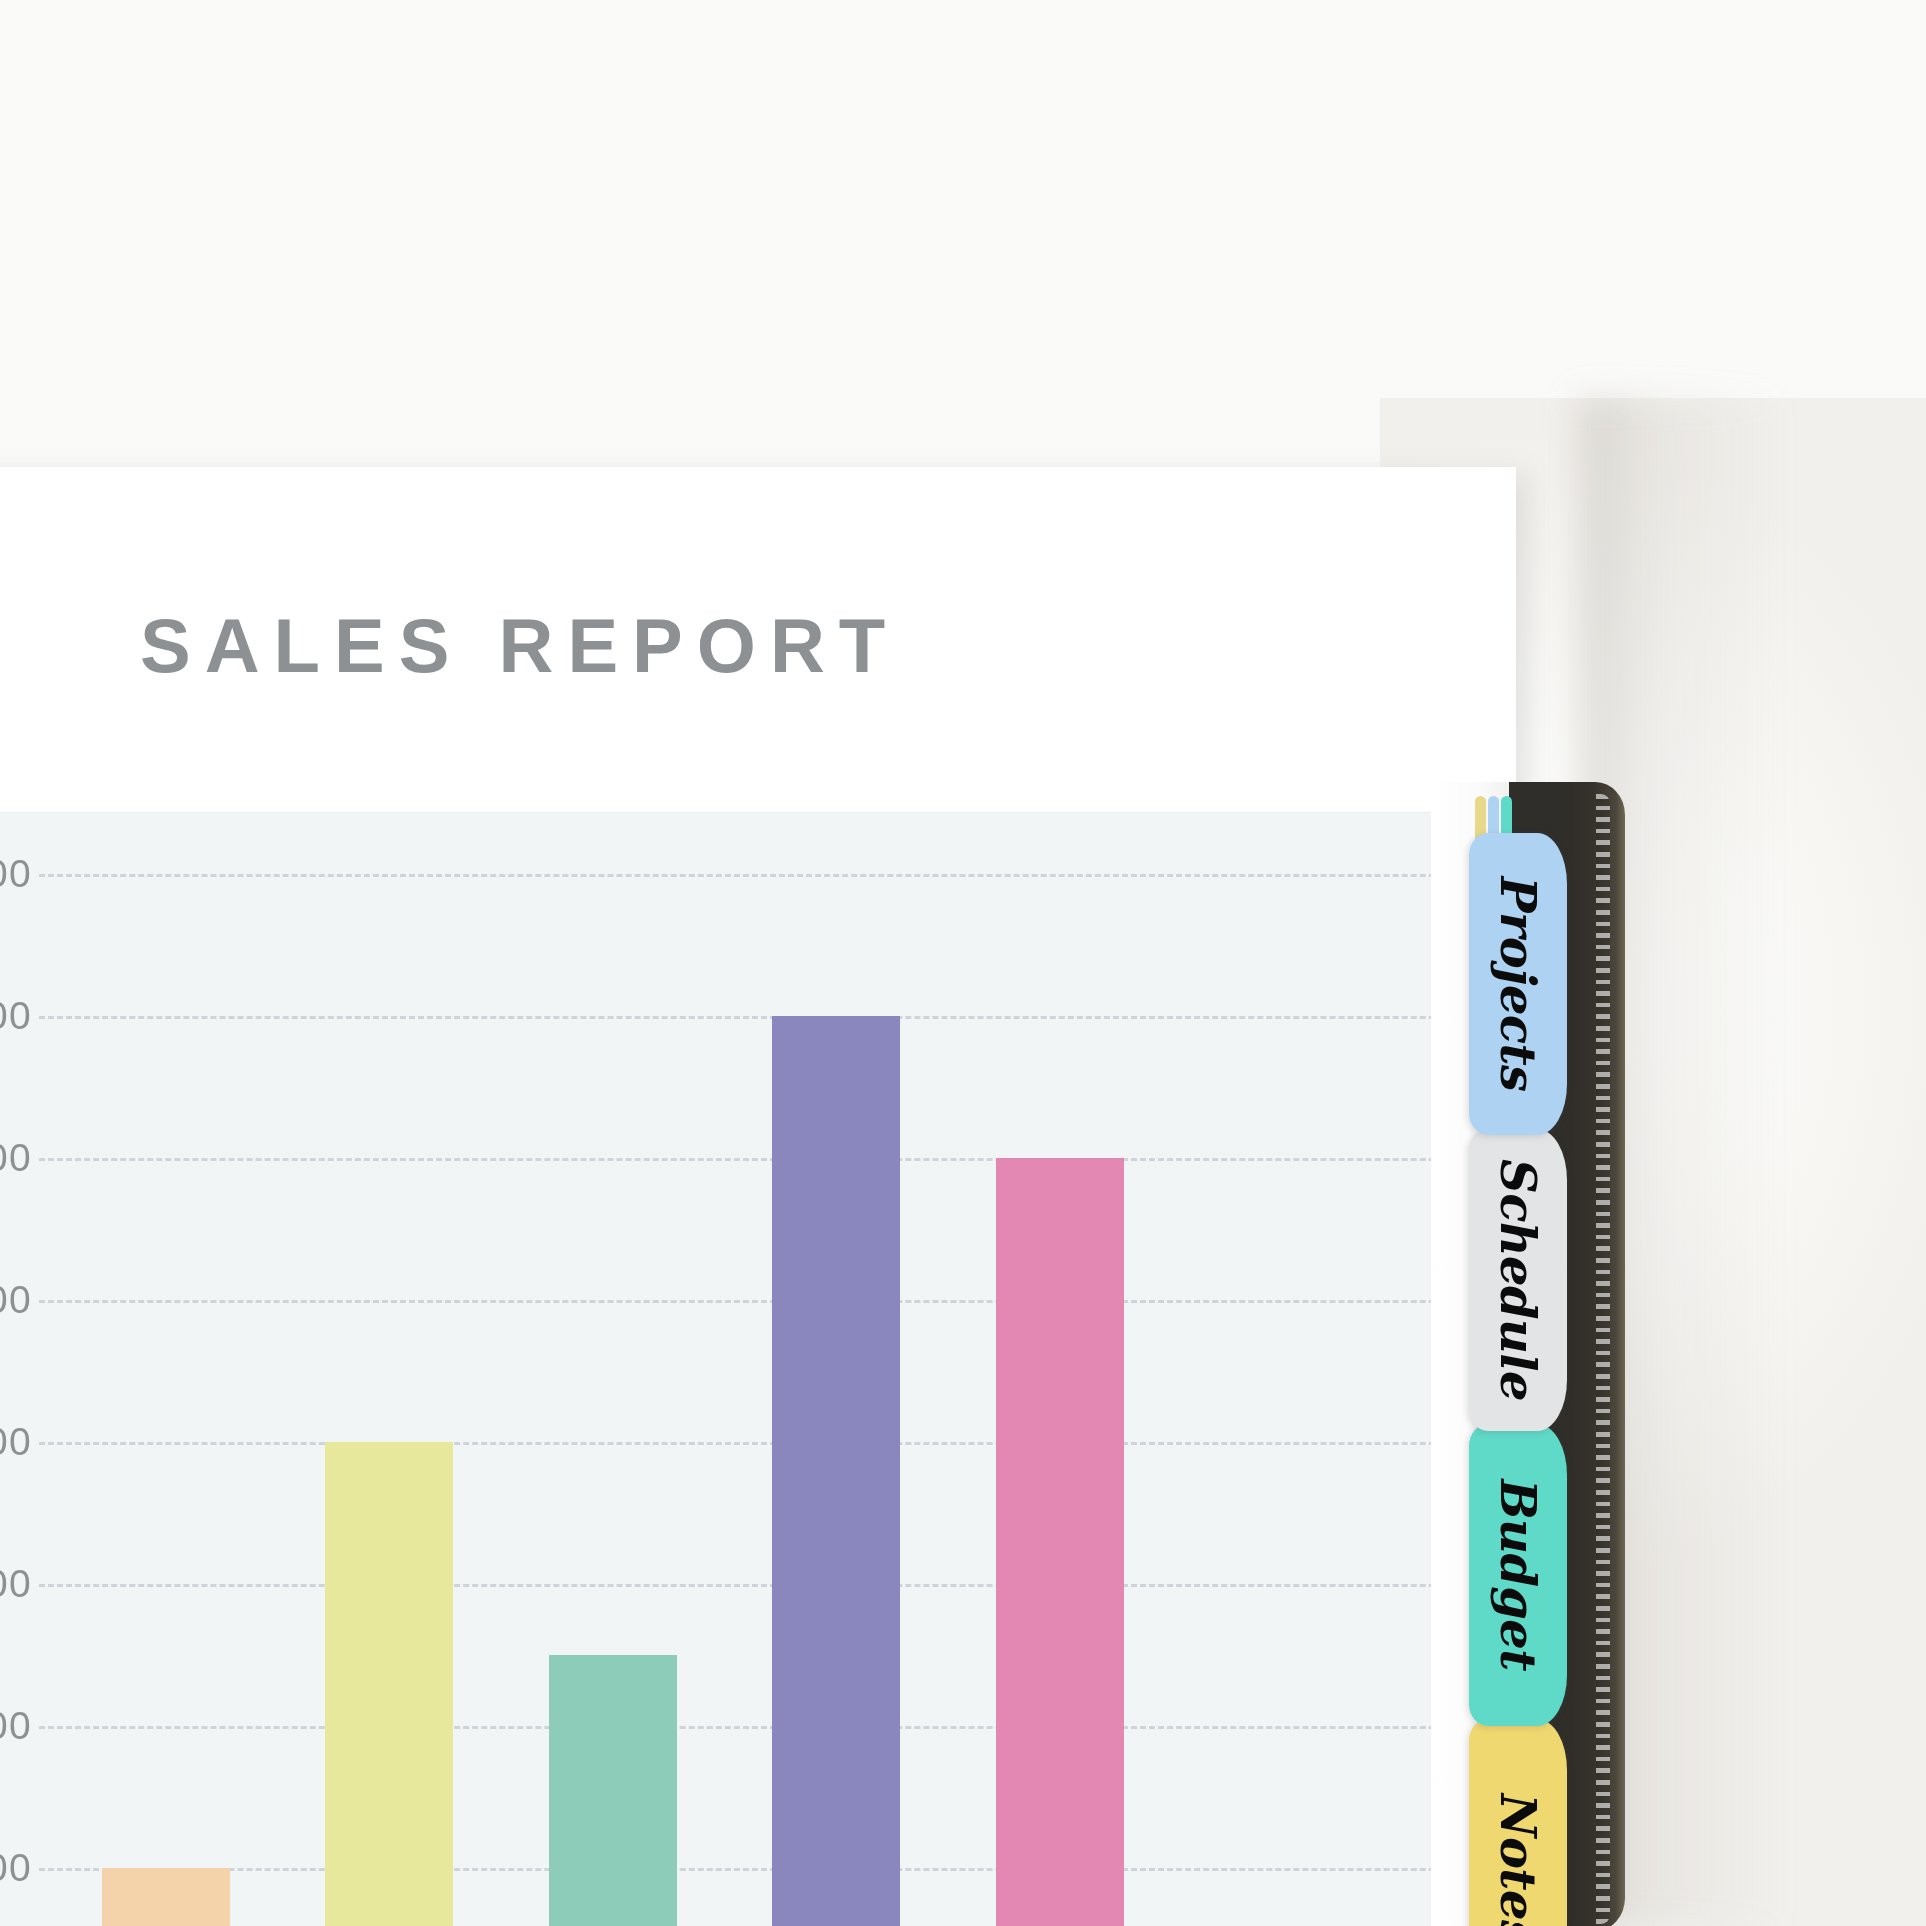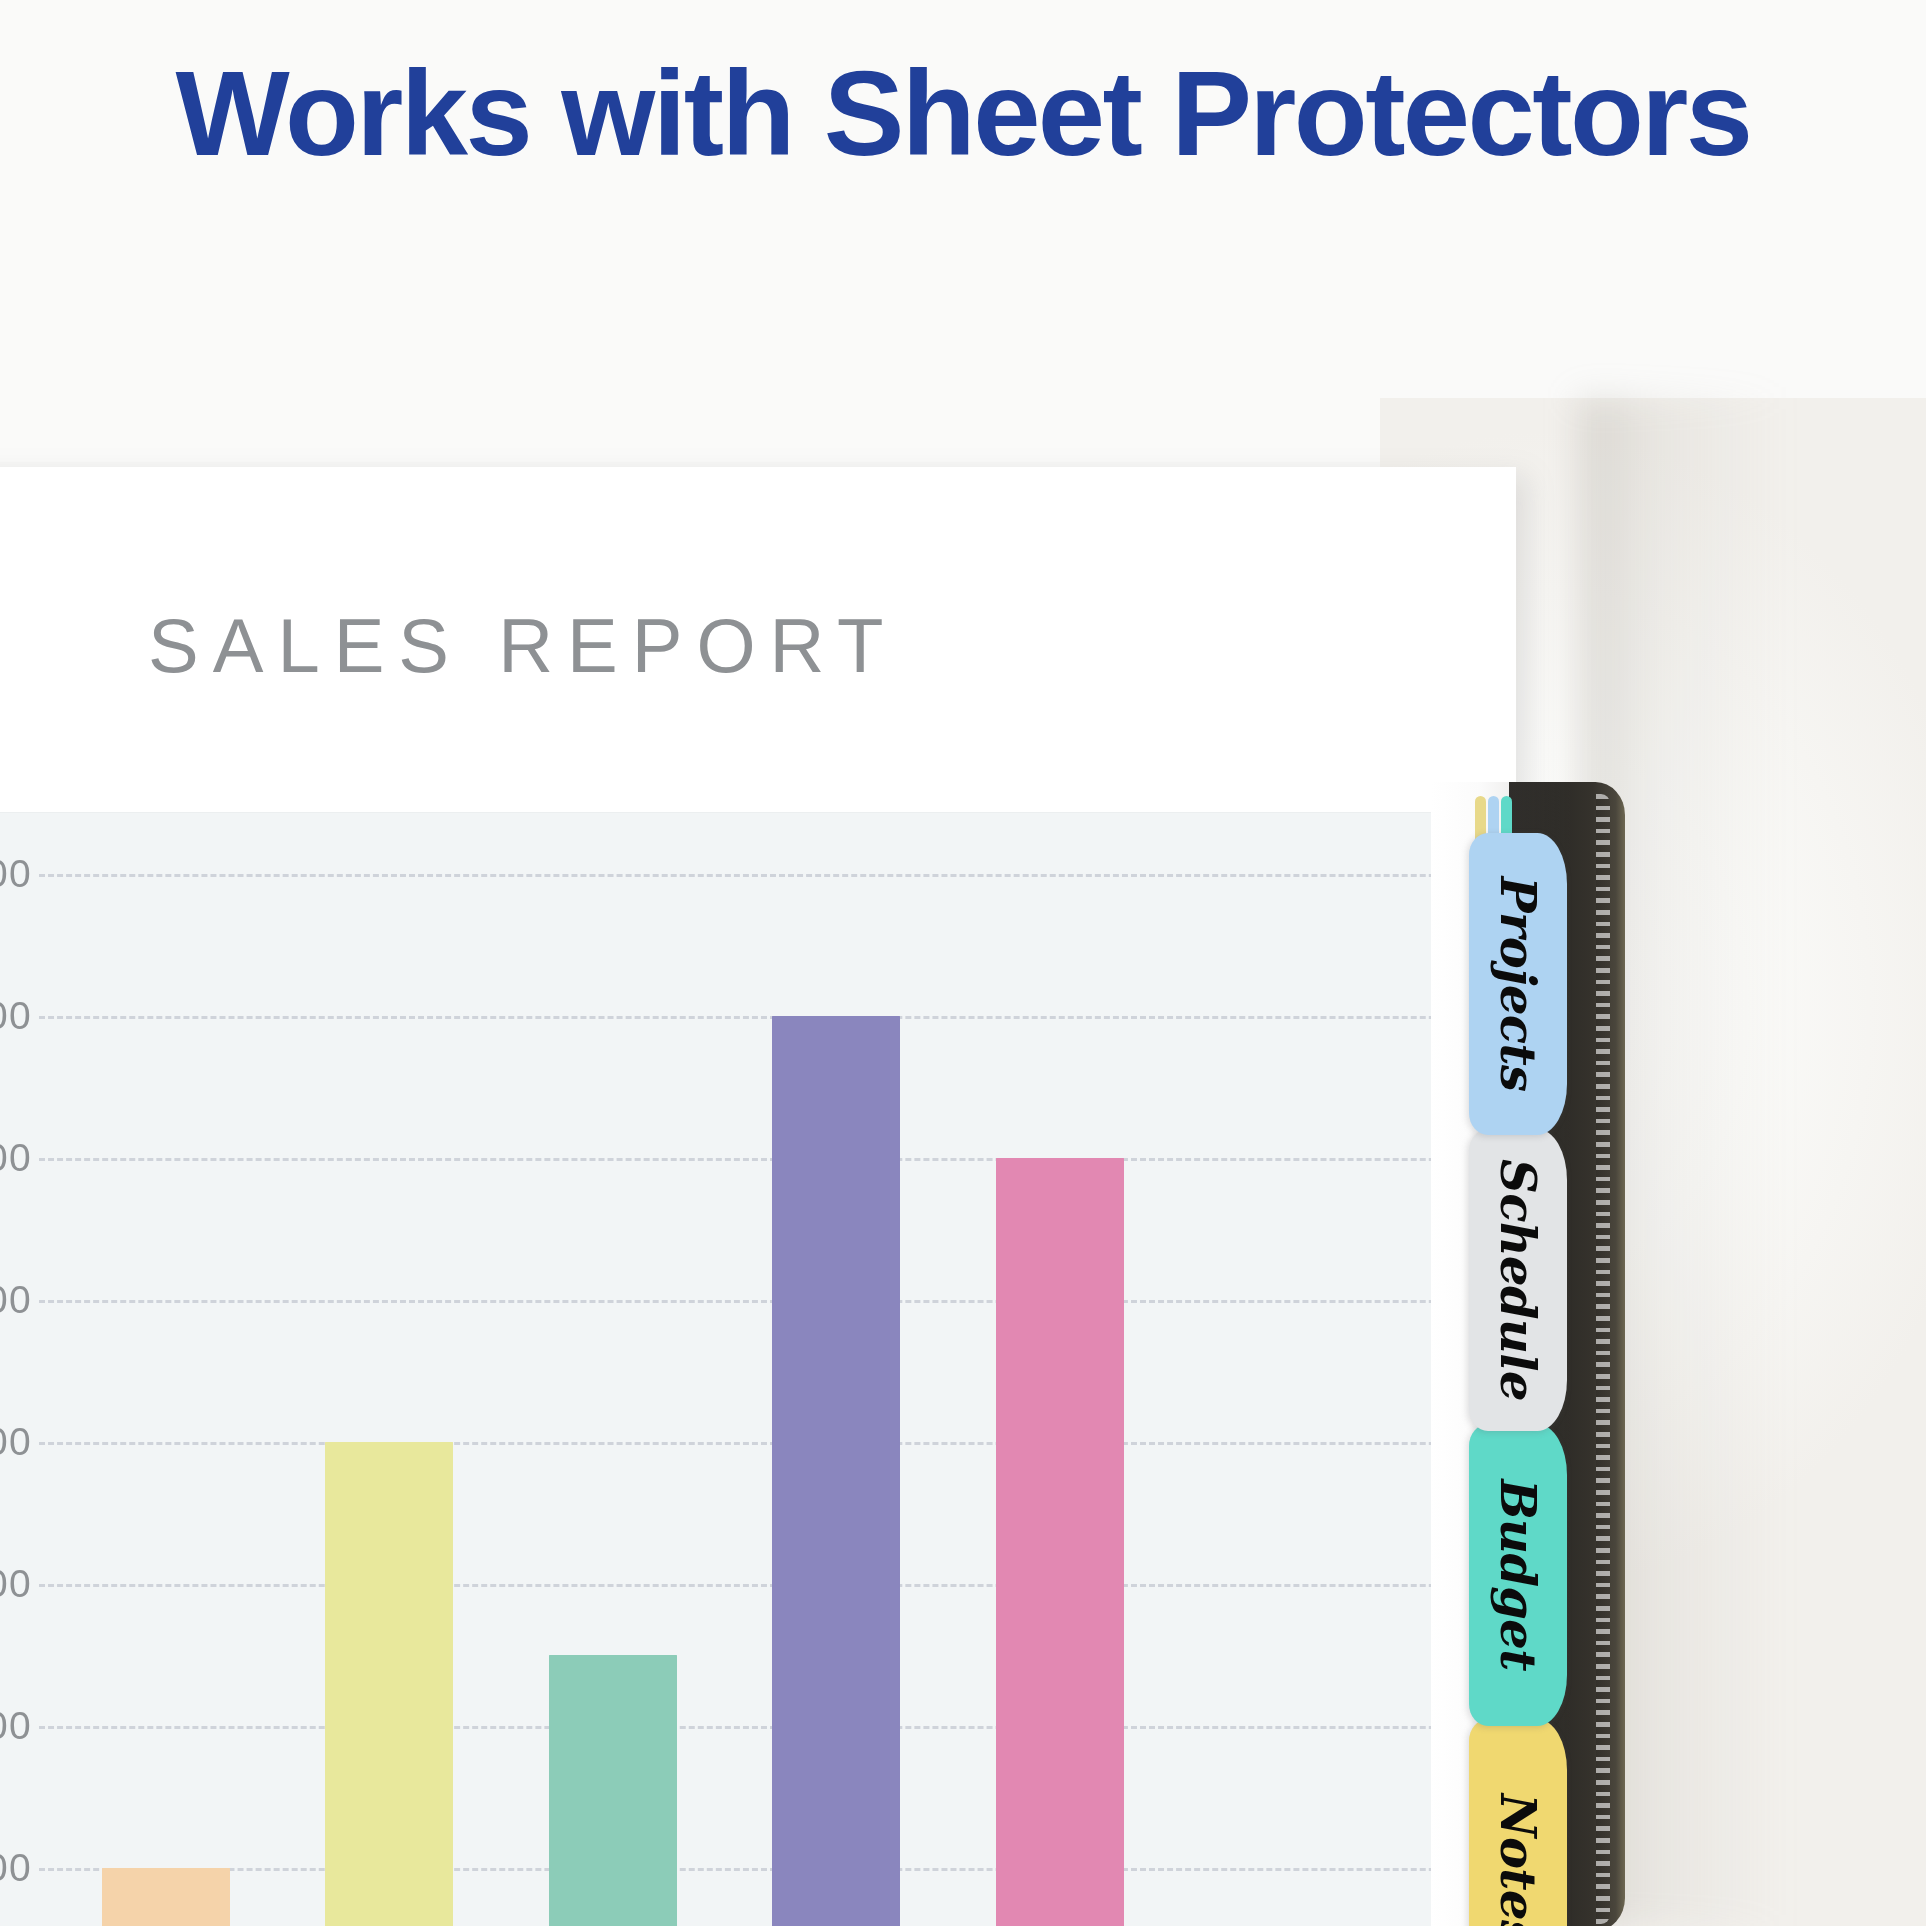--- a/index.html
+++ b/index.html
@@ -49,22 +49,22 @@
     filter:blur(16.7px);
   }
 
   
   #sheet{
     position:absolute; left:-51px; top:467px; width:1567px; height:1459px;
     background:#FFFFFF;
     box-shadow:11.6px 9px 27px rgba(120,120,125,.18);
   }
   #sheet-title{
-    position:absolute; left:199px; top:135px;
-    font-size:76px; font-weight:400; letter-spacing:14px;
+    position:absolute; left:191px; top:135px;
+    font-size:76px; font-weight:700; letter-spacing:14px;
     color:#8E9194; white-space:nowrap;
   }
   
   #chart-panel{
     position:absolute; left:0; top:345px; width:1567px; height:1114px;
     background:#F2F5F6;
     border-top:0.6px solid #ECEFF0;
   }
   #plot{
     position:absolute; left:0; top:0; width:1567px; height:1114px;
@@ -136,21 +136,20 @@
   
   #page-stack{
     position:absolute; left:-39px; top:0; width:81px; height:1149px;
     background:linear-gradient(90deg,#ffffff 0%,#fbfbfb 60%,#f0efee 100%);
   }
 </style>
 </head>
 <body>
 
 <div id="header-band">
-  <div id="headline">Works with Sheet Protectors</div>
 </div>
 
 <div id="photo-stage">
 
   <div id="wall"></div>
   <div id="wall-shadow"></div>
 
   <div id="sheet">
     <div id="sheet-title">SALES REPORT</div>
 

